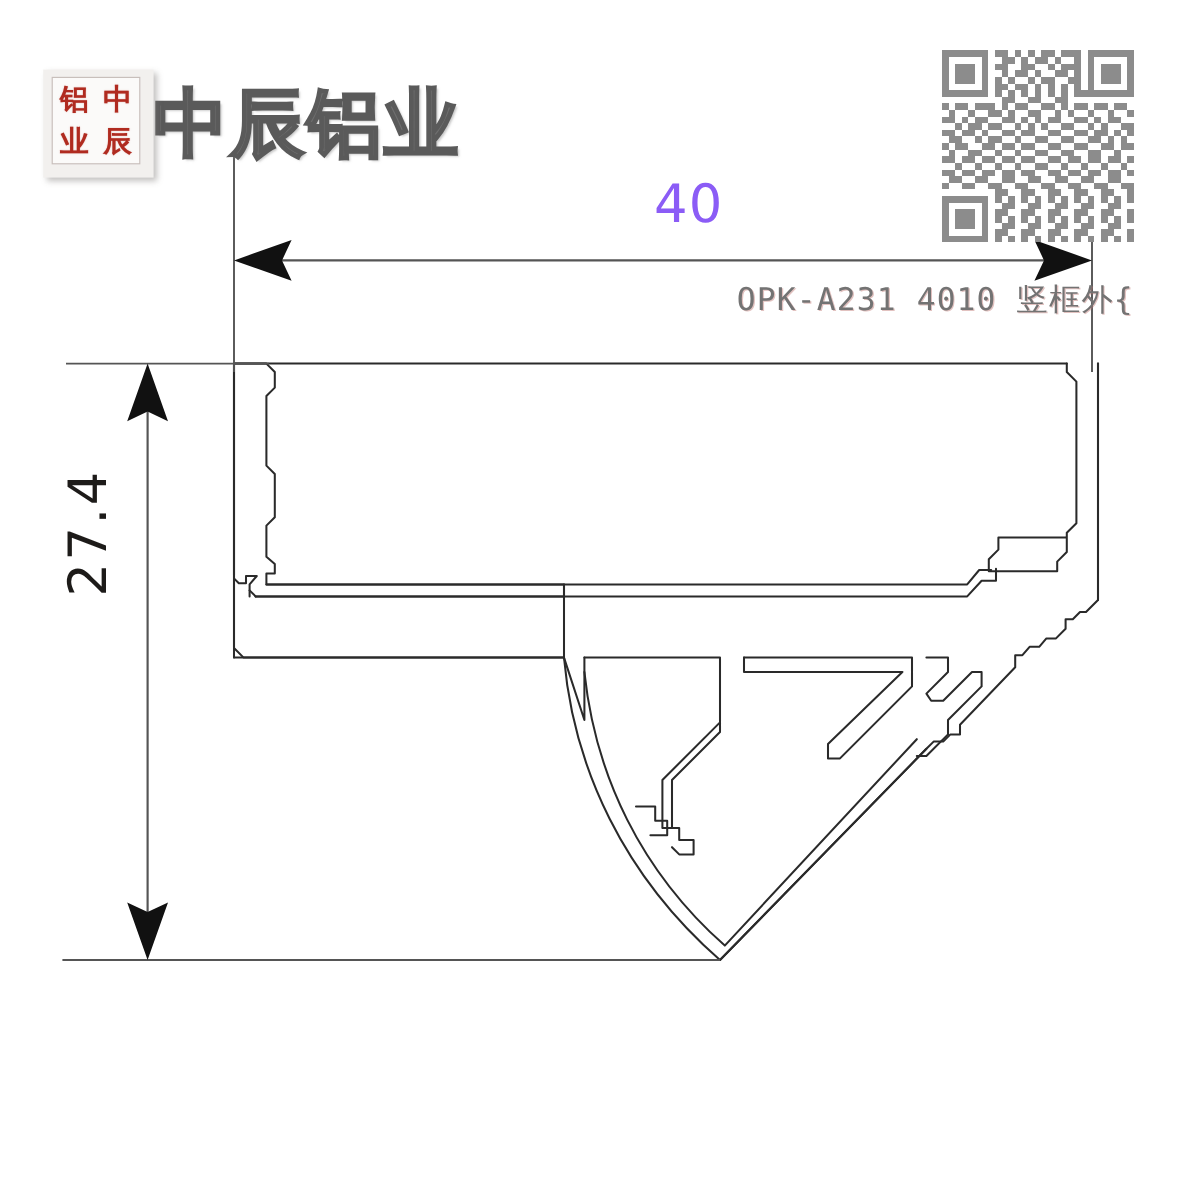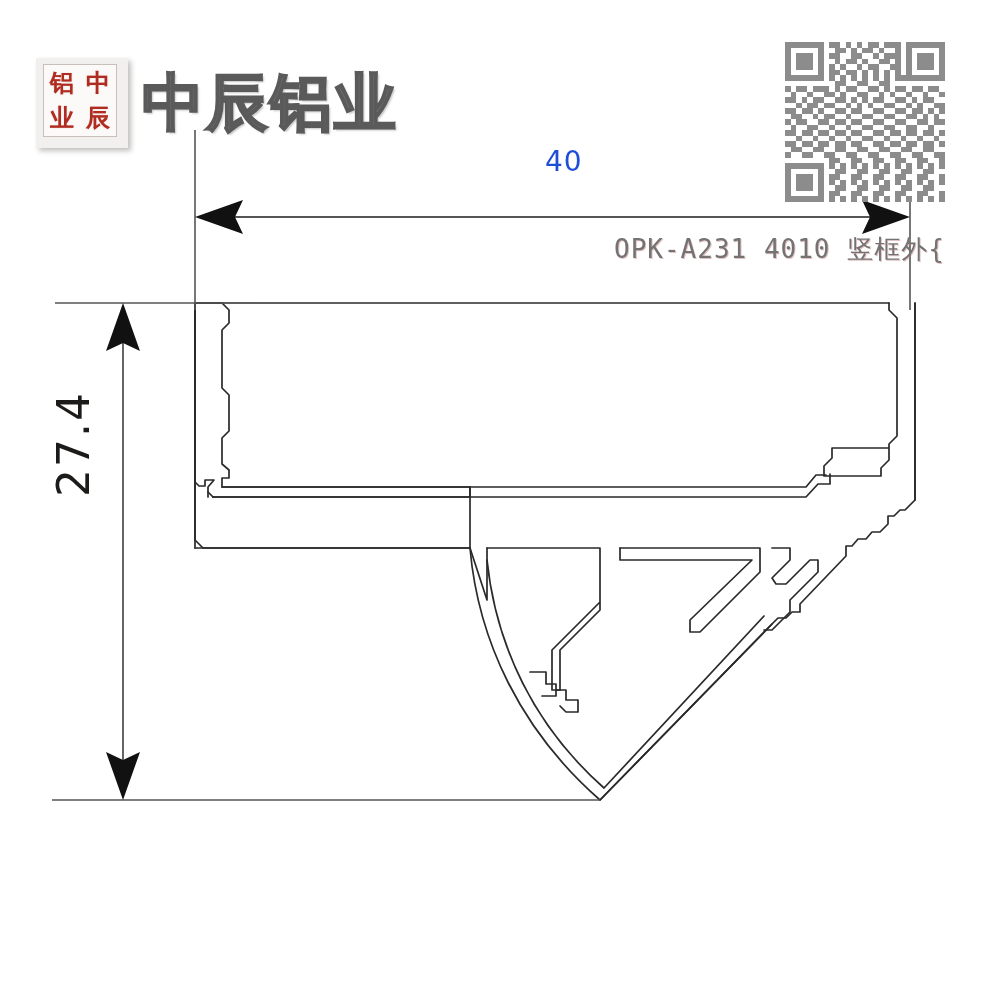--- a/index.html
+++ b/index.html
@@ -24,21 +24,21 @@
     border:1px solid #c8bfbb;
     display:grid;grid-template-columns:1fr 1fr;grid-template-rows:1fr 1fr;
     align-items:center;justify-items:center;
   }
   .seal-inner span{
     color:#b02b20;font-weight:bold;font-size:24px;line-height:1;
     font-family:"DejaVu Sans","Liberation Sans",sans-serif;
     text-shadow:0 0 1px rgba(176,43,32,.5);
   }
   .brand-name{
-    margin-left:14px;
+    margin-left:0;
     font-size:62px;line-height:1;letter-spacing:2px;
     color:#6f6f6f;font-weight:bold;
     -webkit-text-stroke:2px #5a5a5a;
     text-shadow:2px 2px 2px rgba(150,150,150,.55);
     white-space:nowrap;
   }
 
   
   .qr{position:absolute;left:785px;top:38px;width:160px;height:168px;}
 
@@ -46,21 +46,21 @@
   .part-label{
     position:absolute;left:614px;top:232px;
     color:#737373;font-size:26px;letter-spacing:1px;white-space:nowrap;
     font-family:"DejaVu Sans Mono","Liberation Mono",monospace;
     text-shadow:1px 1px 0 rgba(190,120,115,.45);
   }
 
   
   .dim-40{
     position:absolute;left:545px;top:145px;
-    font-size:28px;color:#1d4ed8;letter-spacing:1px;
+    font-size:44px;color:#8b5cf6;letter-spacing:1px;
     font-family:"DejaVu Sans","Liberation Sans",sans-serif;
     text-align:right;
   }
   .dim-274{
     position:absolute;left:48px;top:497px;
     font-size:44px;color:#1d1b19;letter-spacing:2px;
     transform:rotate(-90deg);transform-origin:left top;
     font-family:"DejaVu Sans","Liberation Sans",sans-serif;
     white-space:nowrap;
   }

